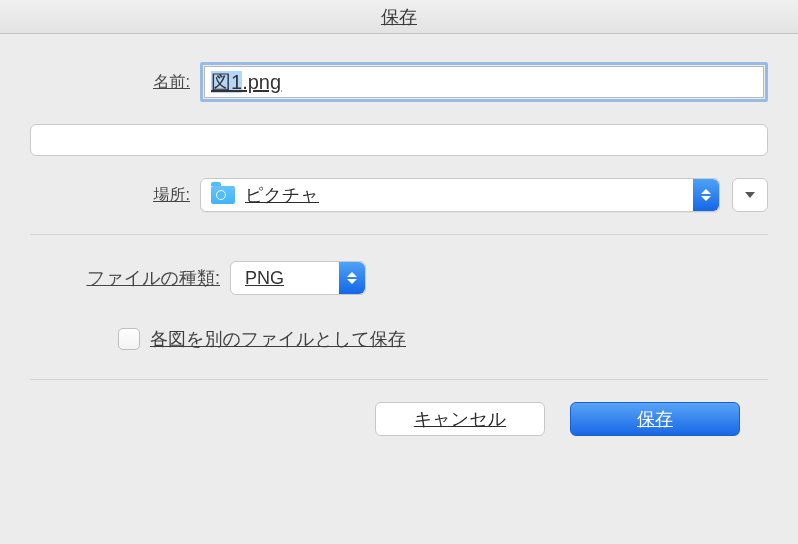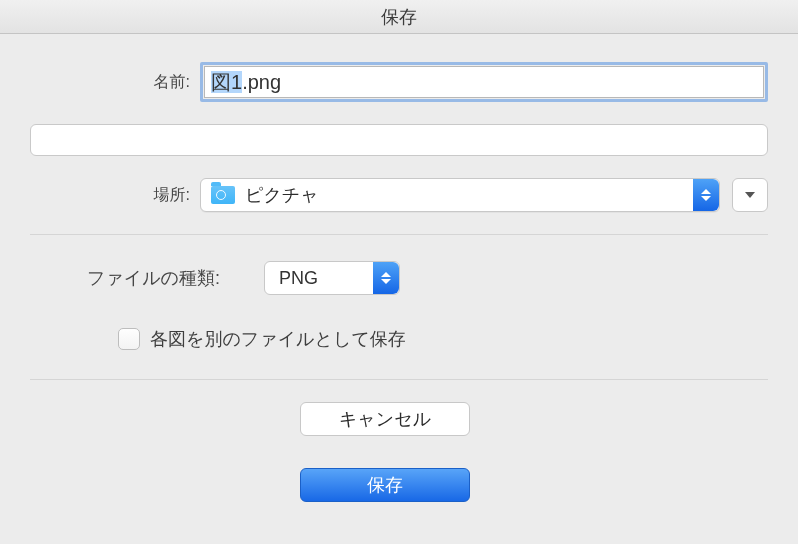--- a/index.html
+++ b/index.html
@@ -1,15 +1,15 @@
 <!DOCTYPE html>
 <html><head>
 <meta charset="utf-8">
 <style>
-  * { box-sizing: border-box; margin: 0; padding: 0; }
+  * { box-sizing: border-box; margin: 0; padding: 0; text-decoration: underline; }
   html, body { width: 798px; height: 544px; overflow: hidden; }
   body {
     font-family: -apple-system, "Helvetica Neue", Arial, sans-serif;
     font-size: 18px;
     background: #ececec;
     color: #333;
   }
   .titlebar {
     height: 34px;
     line-height: 34px;
@@ -143,21 +143,21 @@
     background: #d5d5d5;
     margin: 16px 0 26px 0;
   }
   .sep2 {
     height: 1px;
     background: #d5d5d5;
     margin: 28px 0 0 0;
   }
 
   
-  .ft-row { display:flex; align-items:center; margin-bottom: 20px; gap: 34px; }
+  .ft-row { display:flex; align-items:center; margin-bottom: 20px; }
   .ft-label {
     width: 200px;
     text-align: right;
     padding-right: 10px;
     font-size: 18px;
     color: #464646;
   }
   .ft-popup {
     width: 136px;
     height: 34px;
@@ -183,23 +183,22 @@
     border-radius: 5px;
     background: linear-gradient(#fefefe, #f3f3f3);
     margin-right: 10px;
   }
   .chk-label { font-size: 18px; color: #3e3e3e; }
 
   .footer {
     display: flex;
     justify-content: flex-end;
     align-items: center;
-    gap: 32px;
+    gap: 25px;
     padding: 22px 28px 0 0;
-    flex-direction: column;
   }
   .btn {
     min-width: 170px;
     height: 34px;
     border-radius: 6px;
     font-size: 18px;
     display: flex;
     align-items: center;
     justify-content: center;
     border: 1px solid #c8c8c8;

